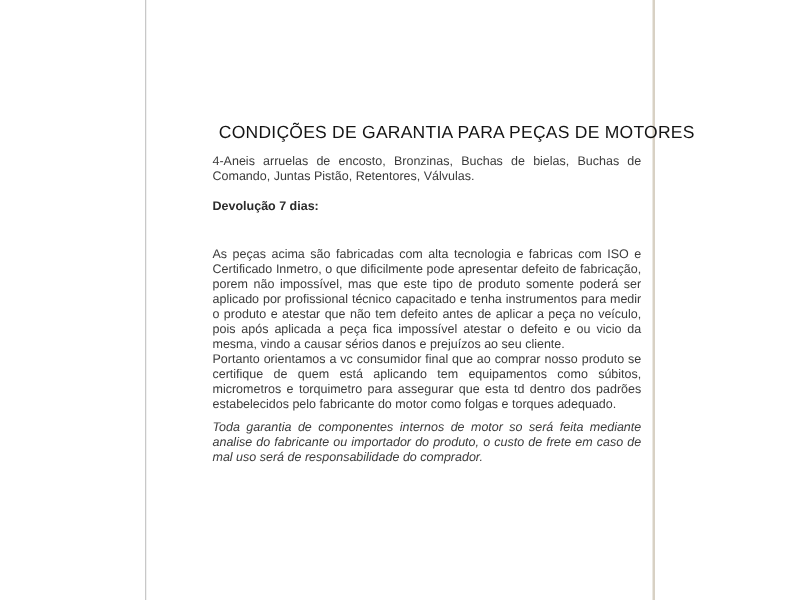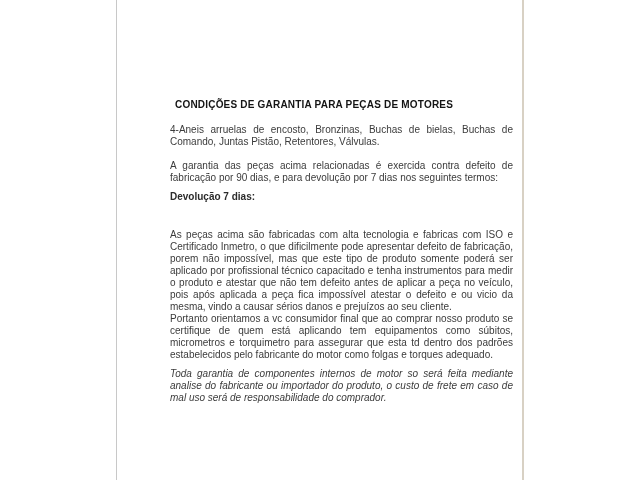--- a/index.html
+++ b/index.html
@@ -30,23 +30,23 @@
   .doc {
     position: absolute;
     left: 170px;
     top: 98px;
     width: 343px;
     font-size: 10px;
     line-height: 12px;
     color: #3b3b3b;
   }
   .doc-title {
-    font-size: 10px;
+    font-size: 14px;
     line-height: 14px;
-    font-weight: bold;
+    font-weight: normal;
     color: #141414;
     letter-spacing: 0.2px;
     margin: 0 0 12px 5px;
     white-space: nowrap;
   }
   .doc p {
     margin: 0 0 12px 0;
     text-align: justify;
   }
   .doc p.tight { margin-bottom: 0; margin-top: 26px; }
@@ -65,21 +65,20 @@
 <body>
 
 <div class="page-rule left"></div>
 <div class="page-rule right"></div>
 
 <div class="doc">
   <div class="doc-title">CONDIÇÕES DE GARANTIA PARA PEÇAS DE MOTORES</div>
 
   <p>4-Aneis arruelas de encosto, Bronzinas, Buchas de bielas, Buchas de Comando, Juntas Pistão, Retentores, Válvulas.</p>
 
-  <p class="pre-head">A garantia das peças acima relacionadas é exercida contra defeito de fabricação por 90 dias, e para devolução por 7 dias nos seguintes termos:</p>
 
   <div class="head">Devolução 7 dias:</div>
 
 
 
   <p class="tight">As peças acima são fabricadas com alta tecnologia e fabricas com ISO e Certificado Inmetro, o que dificilmente pode apresentar defeito de fabricação, porem não impossível, mas que este tipo de produto somente poderá ser aplicado por profissional técnico capacitado e tenha instrumentos para medir o produto e atestar que não tem defeito antes de aplicar a peça no veículo, pois após aplicada a peça fica impossível atestar o defeito e ou vicio da mesma, vindo a causar sérios danos e prejuízos ao seu cliente.</p>
 
   <p class="pre-head">Portanto orientamos a vc consumidor final que ao comprar nosso produto se certifique de quem está aplicando tem equipamentos como súbitos, micrometros e torquimetro para assegurar que esta td dentro dos padrões estabelecidos pelo fabricante do motor como folgas e torques adequado.</p>
 
   <p class="last">Toda garantia de componentes internos de motor so será feita mediante analise do fabricante ou importador do produto, o custo de frete em caso de mal uso será de responsabilidade do comprador.</p>

